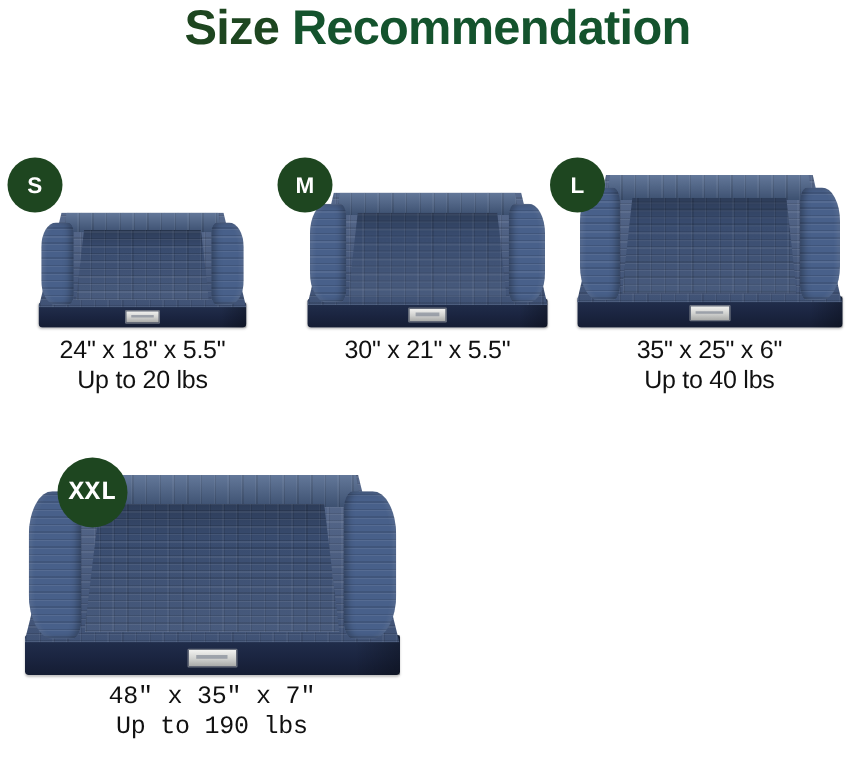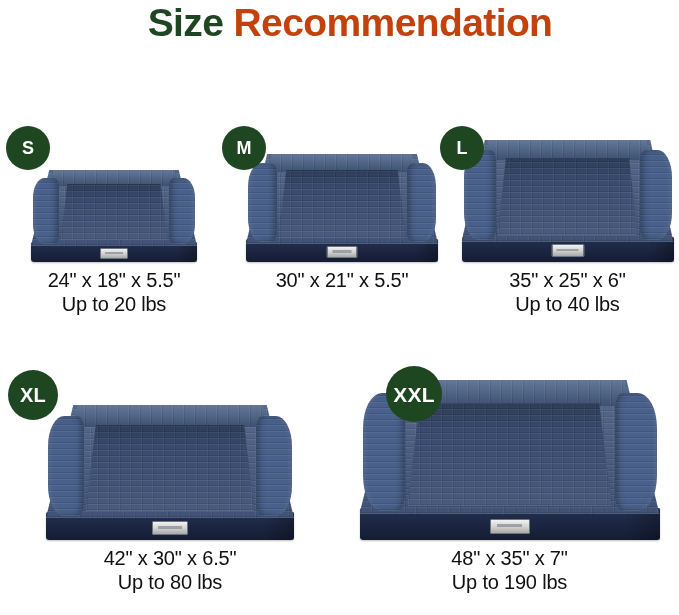--- a/index.html
+++ b/index.html
@@ -25,21 +25,21 @@
   }
   #page-title {
     font-size: 39px;
     font-weight: bold;
     line-height: 42px;
     letter-spacing: -0.6px;
     margin: 0;
     white-space: nowrap;
   }
   #page-title .t-green { color: #1e4620; margin-left: 21px; }
-  #page-title .t-black { color: #c2410c; }
+  #page-title .t-black { color: #14532d; }
 
   #subtitle {
     margin: 6px auto 0 auto;
     font-size: 20.5px;
     line-height: 25px;
     font-weight: 400;
     color: #1a1a1a;
     max-width: 470px;
     letter-spacing: -0.1px;
   }
@@ -284,45 +284,22 @@
 
     <div class="caption">
       <span class="dim">35" x 25" x 6"</span>
       <span class="weight">Up to 40 lbs</span>
     </div>
   </div>
 </div>
 
 <div class="row" id="row-bottom">
 
-  <div class="size-cell" style="width:340px;">
-    <div class="badge" style="left:8px; top:8px; width:50px; height:50px; font-size:20px;">
-      <span>XL</span>
-    </div>
-
-    <div class="bed-area" style="height:178px;">
-      <div class="bed" style="width:248px; height:135px;">
-        <div class="bed-base" style="height:28px;">
-          <div class="base-label" style="left:50%; transform:translateX(-50%); bottom:5px; width:34px; height:12px;"></div>
-        </div>
-        <div class="bed-body" style="height:113px;"></div>
-        <div class="backrest" style="left:11%; width:78%; top:0px; height:22px;"></div>
-        <div class="bed-seat" style="left:16%; width:68%; top:20px; height:86px;"></div>
-        <div class="arm arm-left" style="left:2px; top:11px; width:36px; height:100px;"></div>
-        <div class="arm arm-right" style="right:2px; top:11px; width:36px; height:100px;"></div>
-      </div>
-    </div>
-
-    <div class="caption">
-      <span class="dim">42" x 30" x 6.5"</span>
-      <span class="weight">Up to 80 lbs</span>
-    </div>
-  </div>
-
-  <div class="size-cell" style="width:339px;">
+
+  <div class="size-cell" style="width:339px;font-family:Liberation Mono, monospace;">
     <div class="badge" style="left:46px; top:4px; width:56px; height:56px; font-size:21px;">
       <span>XXL</span>
     </div>
 
     <div class="bed-area" style="height:178px;">
       <div class="bed" style="width:300px; height:160px;">
         <div class="bed-base" style="height:32px;">
           <div class="base-label" style="left:50%; transform:translateX(-50%); bottom:6px; width:38px; height:13px;"></div>
         </div>
         <div class="bed-body" style="height:134px;"></div>

